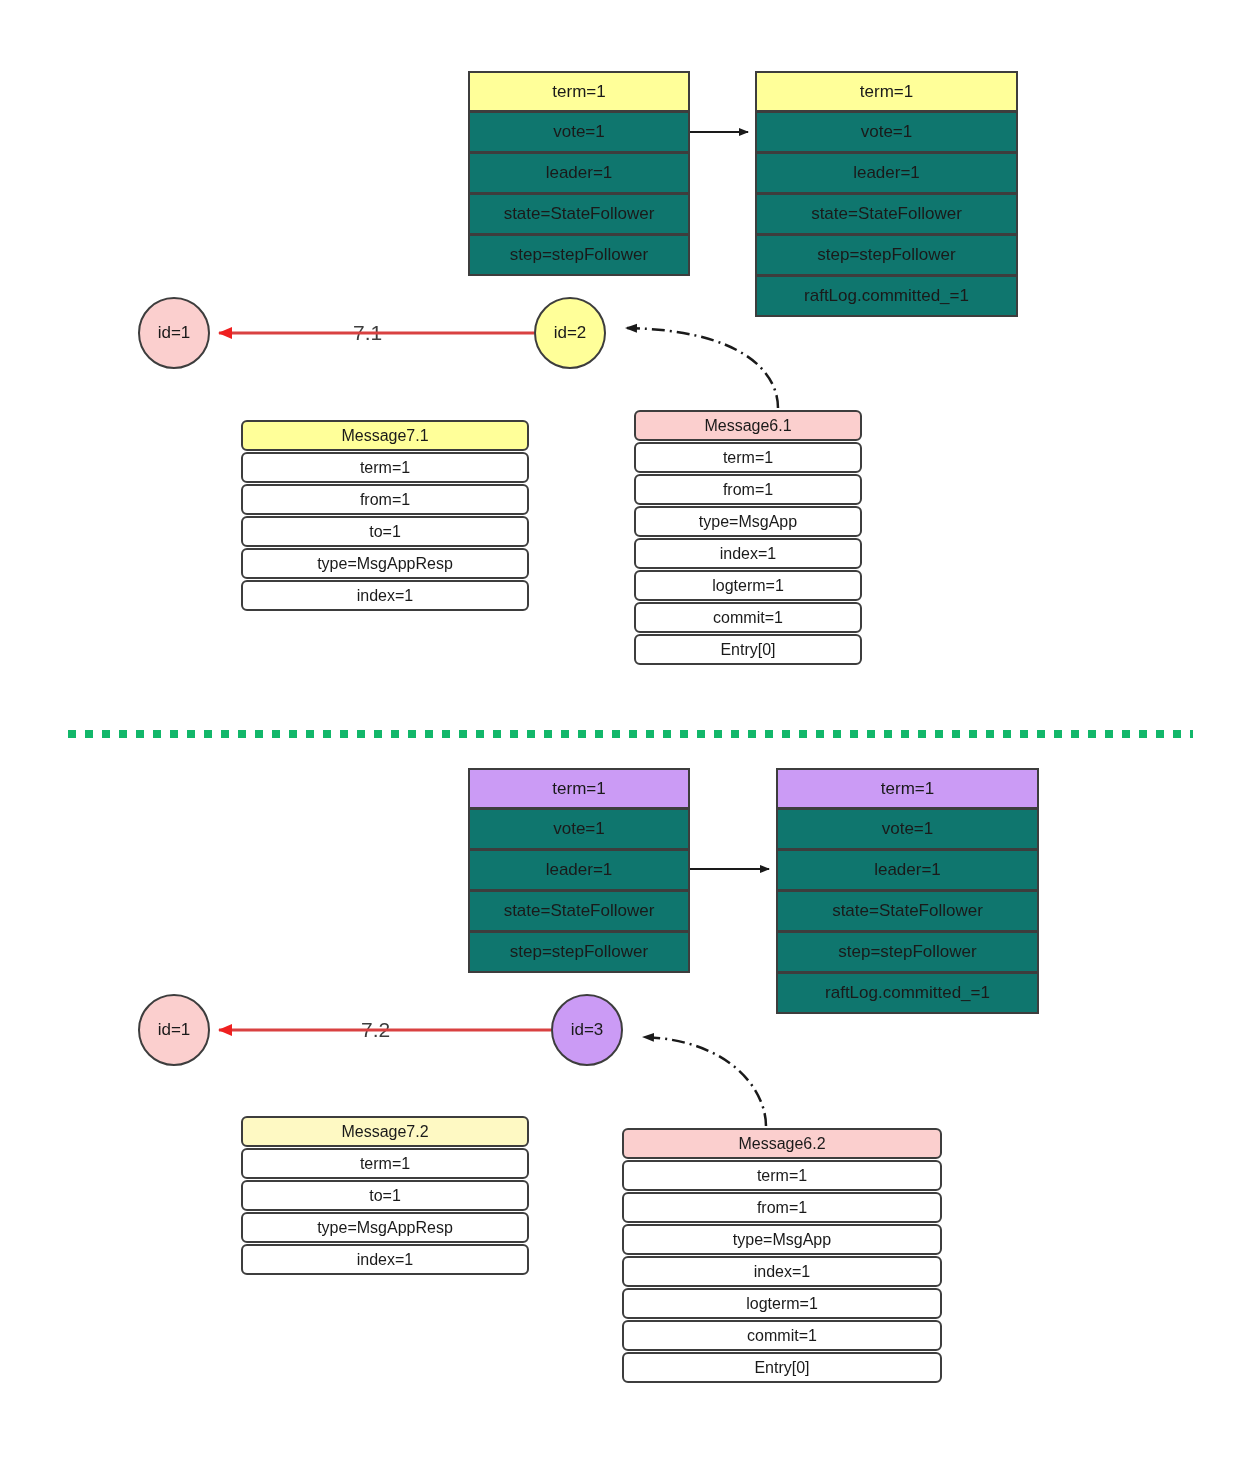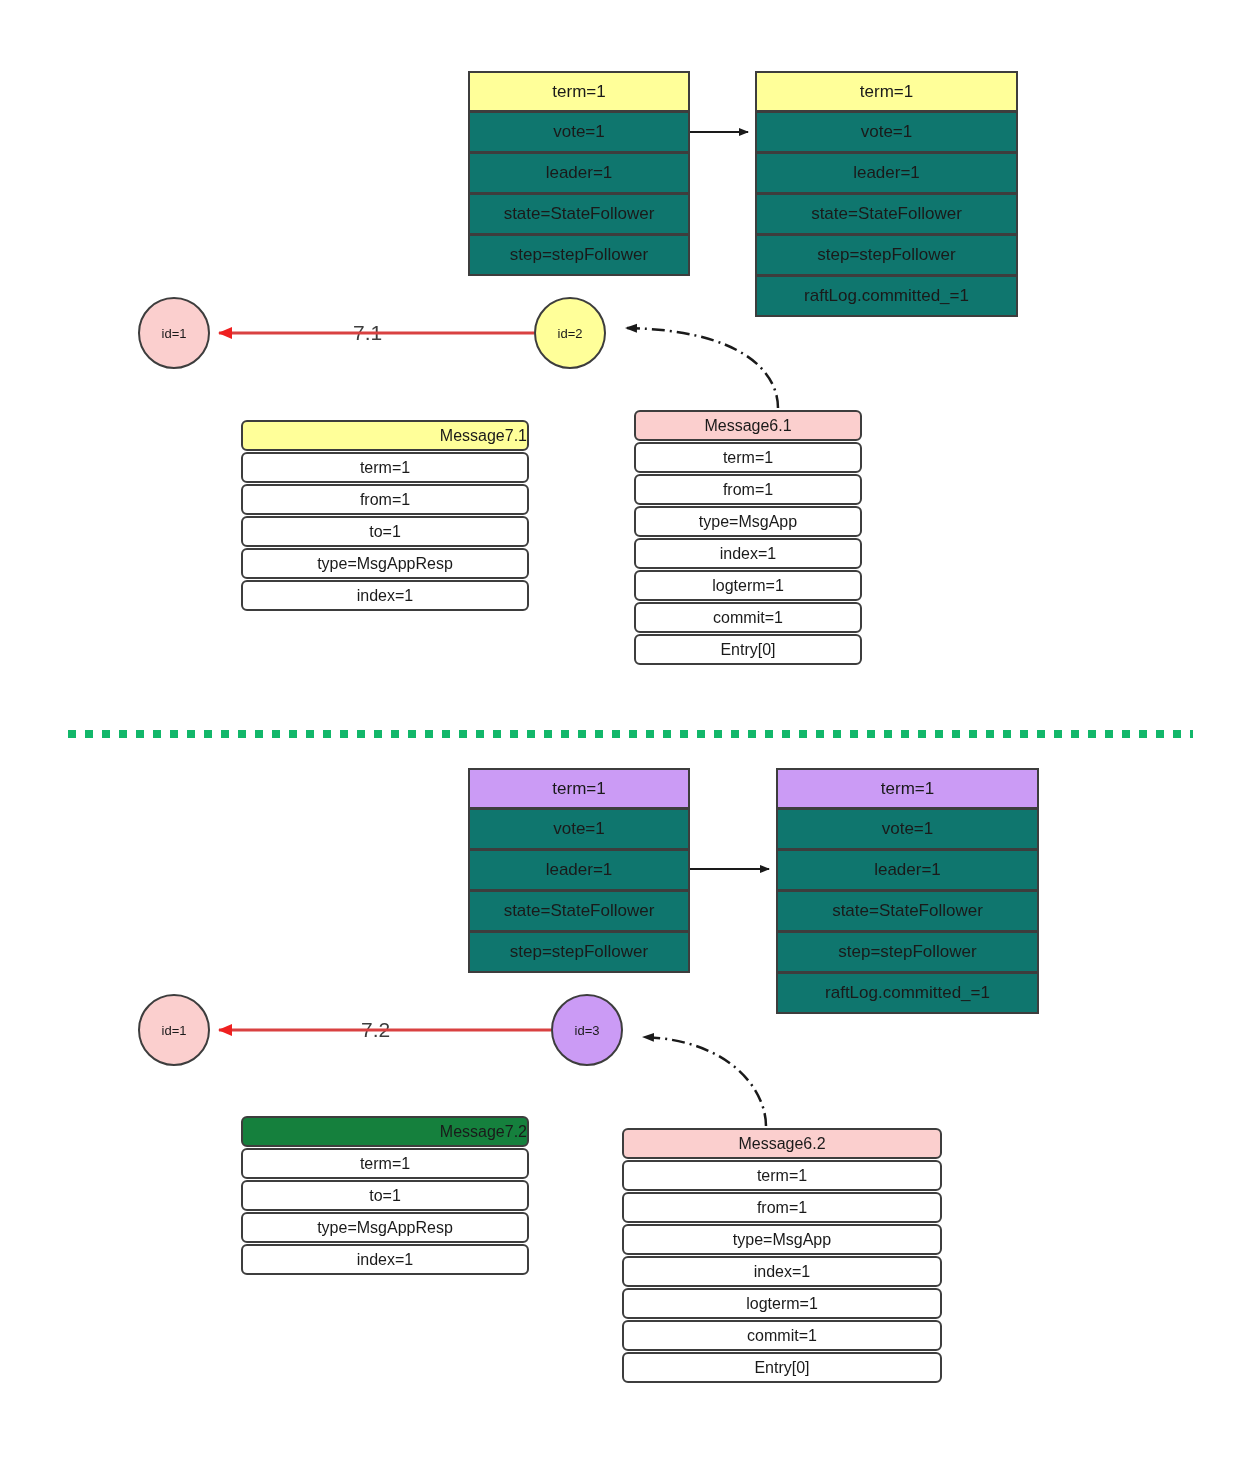--- a/index.html
+++ b/index.html
@@ -62,21 +62,21 @@
 
   
   .node {
     position: absolute;
     box-sizing: border-box;
     border: 2px solid #3d3d3d;
     border-radius: 50%;
     width: 72px;
     height: 72px;
     text-align: center;
-    font-size: 13px;
+    font-size: 17px;
     display: flex;
     align-items: center;
     justify-content: center;
   }
 
   
   .overlay {
     position: absolute;
     left: 0;
     top: 0;
@@ -133,21 +133,21 @@
   <span>id=1</span>
 </div>
 
 <div class="node" style="left: 534px; top: 297px; background-color: rgb(255, 255, 153);">
   <span>id=2</span>
 </div>
 
 <div class="edge-label" style="left:349px; top:321px;">7.1</div>
 
 <div class="msg-table" style="left:241px; top:420px; width:288px;">
-  <div class="row head" style="background-color: rgb(255, 255, 153); text-align: right;">Message7.1</div>
+  <div class="row head" style="background-color: rgb(255, 255, 153);">Message7.1</div>
   <div class="row">term=1</div>
   <div class="row">from=1</div>
   <div class="row">to=1</div>
   <div class="row">type=MsgAppResp</div>
   <div class="row">index=1</div>
 </div>
 
 <div class="msg-table" style="left:634px; top:410px; width:228px;">
   <div class="row head" style="background-color: rgb(251, 207, 206);">Message6.1</div>
   <div class="row">term=1</div>
@@ -182,21 +182,21 @@
   <span>id=1</span>
 </div>
 
 <div class="node" style="left: 551px; top: 994px; background-color: rgb(203, 155, 245); text-align: center;">
   <span>id=3</span>
 </div>
 
 <div class="edge-label" style="left:357px; top:1018px;">7.2</div>
 
 <div class="msg-table" style="left:241px; top:1116px; width:288px;">
-  <div class="row head" style="background-color: #15803d; text-align: right;">Message7.2</div>
+  <div class="row head" style="background-color: #fef9c3;">Message7.2</div>
   <div class="row">term=1</div>
   <div class="row">to=1</div>
   <div class="row">type=MsgAppResp</div>
   <div class="row">index=1</div>
 </div>
 
 <div class="msg-table" style="left:622px; top:1128px; width:320px;">
   <div class="row head" style="background-color: rgb(251, 207, 206);">Message6.2</div>
   <div class="row">term=1</div>
   <div class="row">from=1</div>

